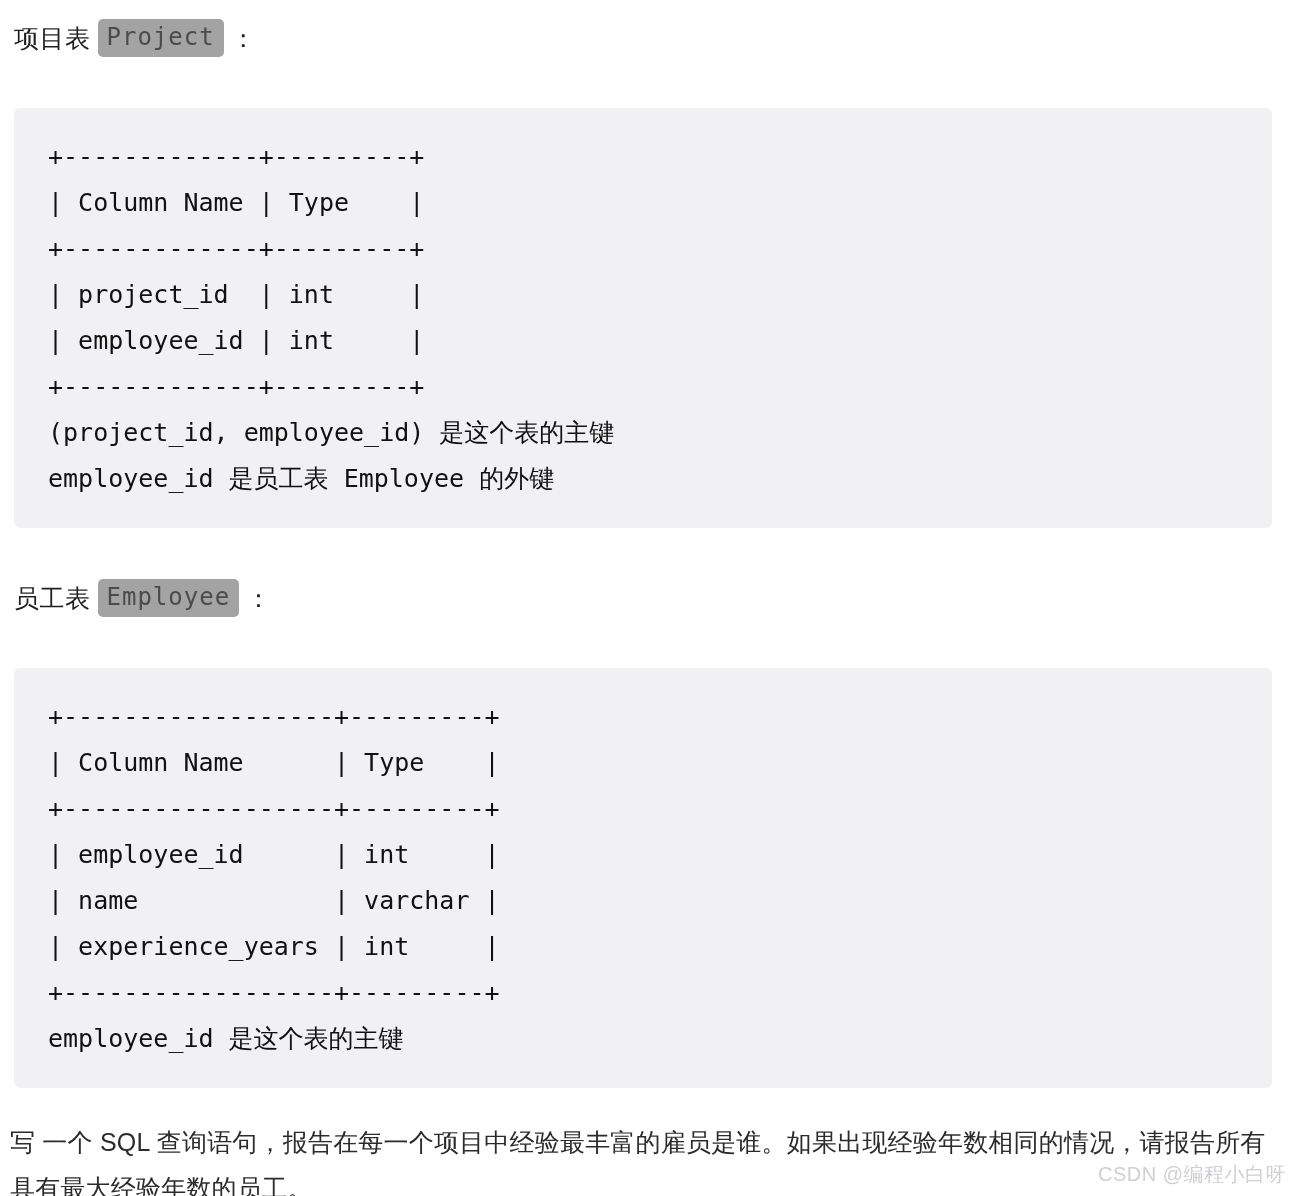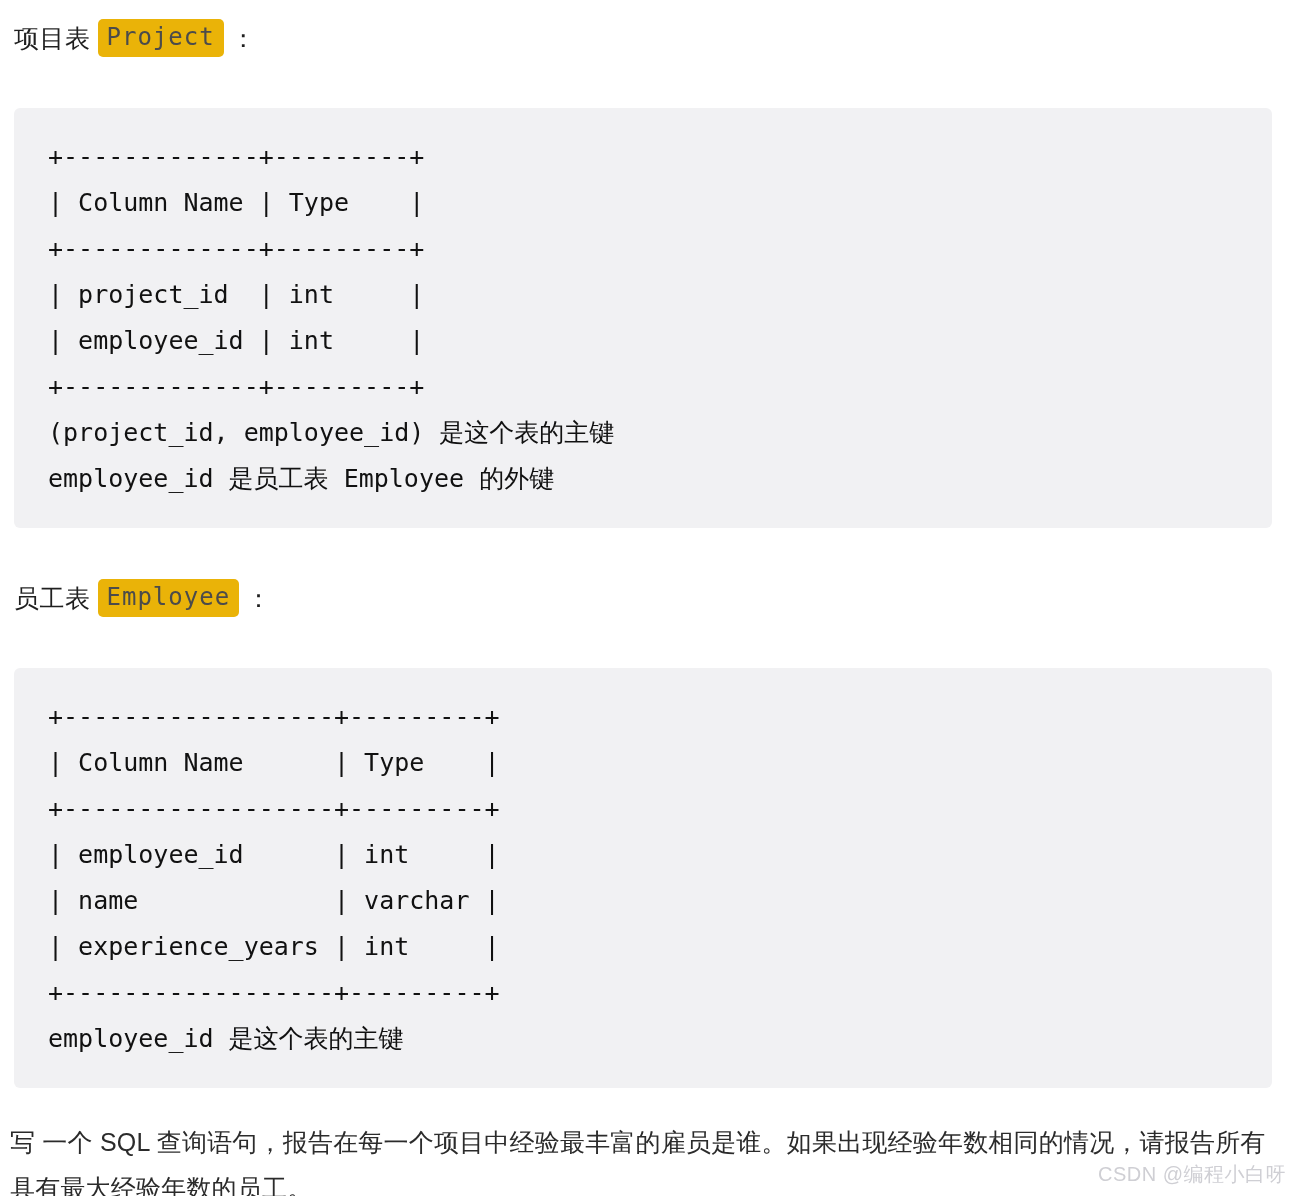--- a/index.html
+++ b/index.html
@@ -34,21 +34,21 @@
   }
   .heading-text {
     font-family: "Liberation Sans", "DejaVu Sans", sans-serif;
     font-size: 25px;
     letter-spacing: 0.5px;
   }
   .inline-code {
     font-family: "DejaVu Sans Mono", "Liberation Mono", monospace;
     font-size: 24px;
     color: #4b4b4b;
-    background: #eab308;
+    background: #a3a3a3;
     border-radius: 5px;
     padding: 4px 9px 5px 9px;
     margin: 0 7px;
     letter-spacing: 1px;
   }
   .heading-colon {
     font-size: 25px;
     color: #1f1f1f;
   }
 

